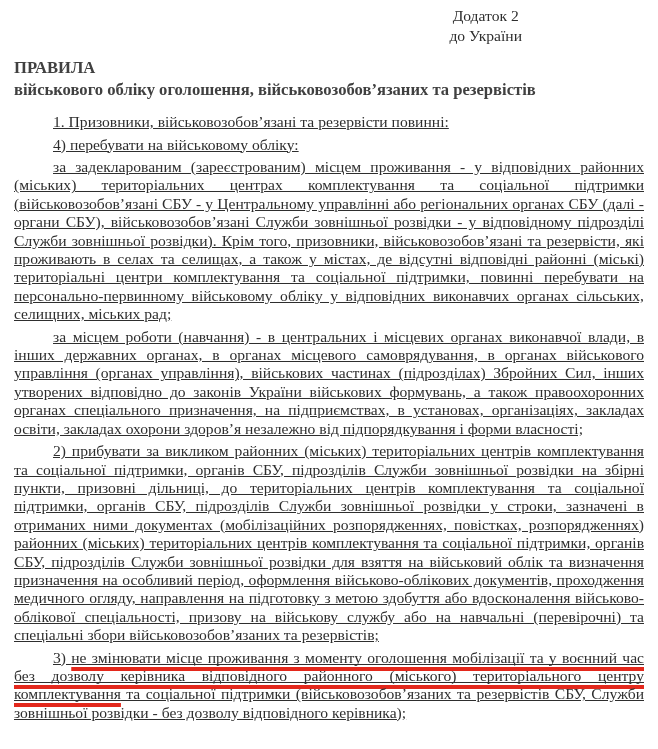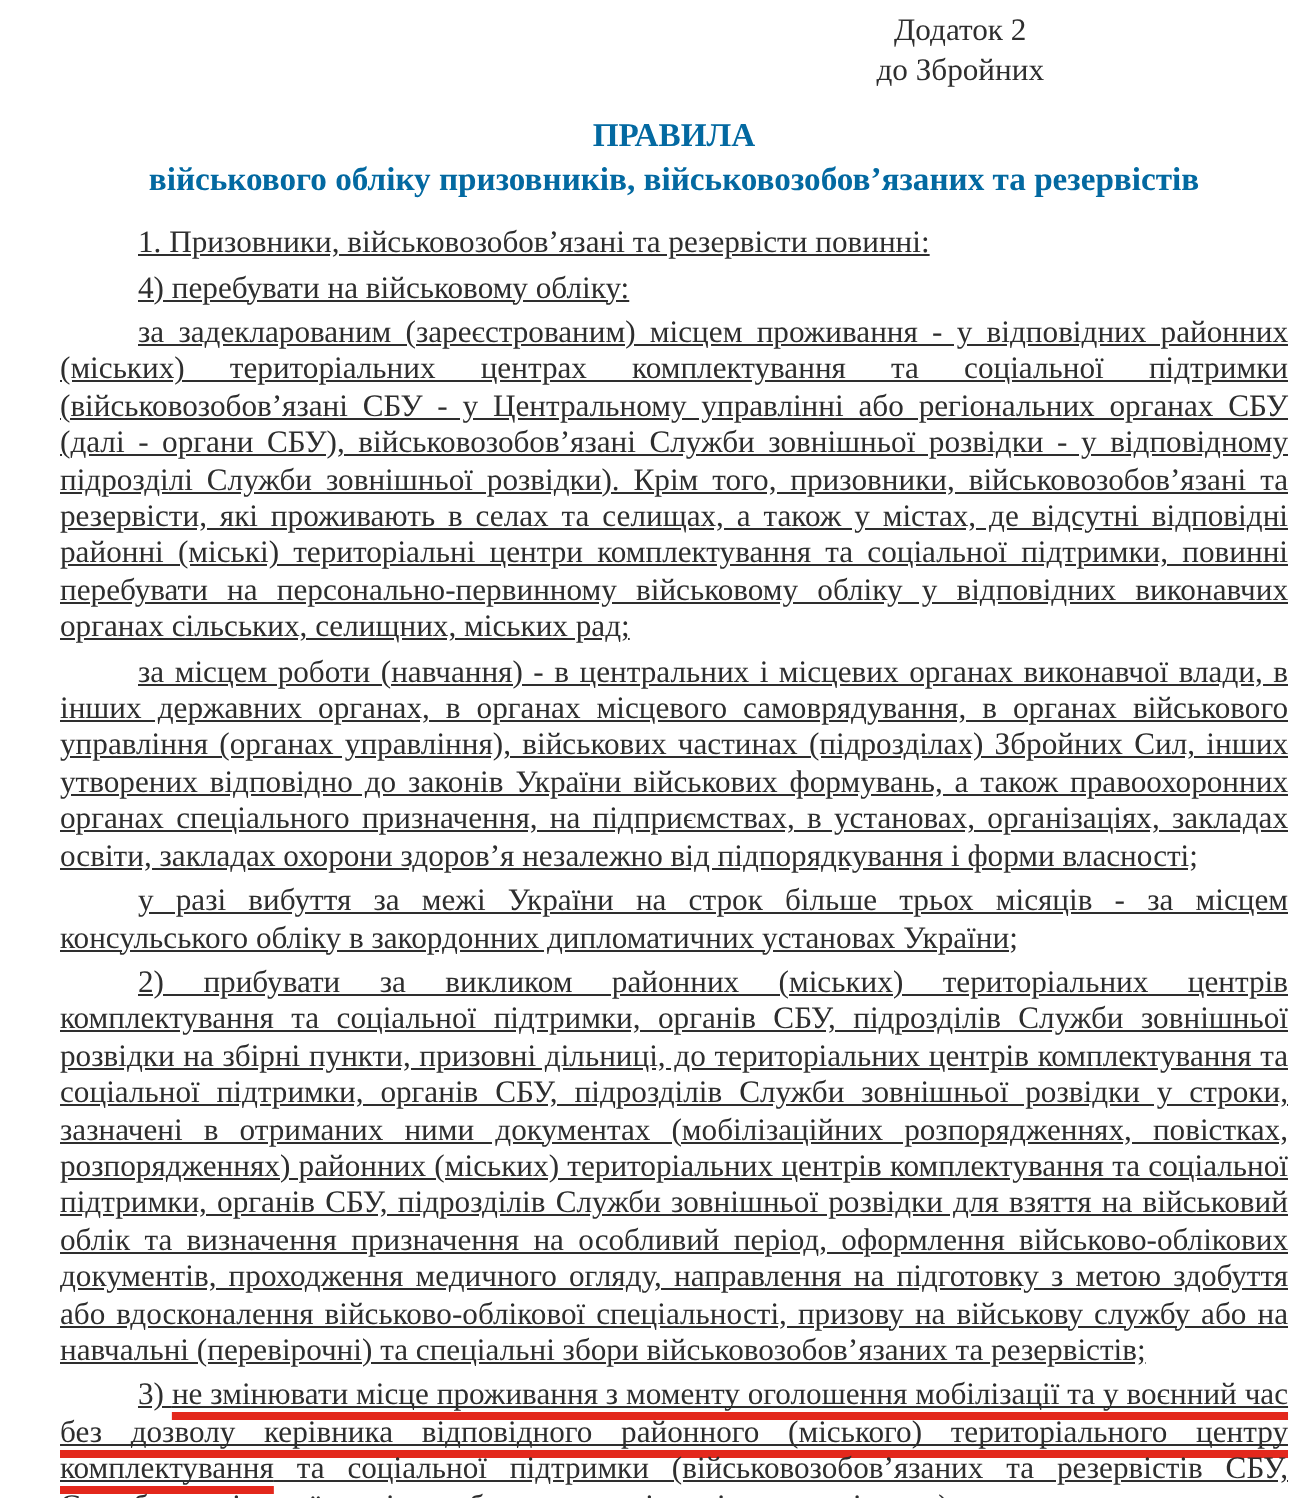--- a/index.html
+++ b/index.html
@@ -6,38 +6,37 @@
     margin: 0;
     padding: 0;
     background: #ffffff;
   }
   .page {
     position: relative;
     width: 658px;
     height: 749px;
     box-sizing: border-box;
     background: #ffffff;
-    padding: 6px 14px 0 30px;
+    padding: 6px 14px 0 14px;
     font-family: "Liberation Serif", serif;
     font-size: 15.6px;
     line-height: 18.4px;
     color: #2e2e2e;
     overflow: hidden;
   }
   .annex {
     width: max-content;
     margin-left: auto;
     margin-right: 122px;
     text-align: center;
     line-height: 19.5px;
   }
   .title-block {
-    text-align: center;
     font-weight: bold;
-    color: #0369a1;
+    color: #404040;
     font-size: 16.6px;
     line-height: 21.6px;
     margin-top: 12px;
   }
   p.para {
     margin: 4px 0 0 0;
     text-align: justify;
     text-indent: 39px;
     text-decoration: underline;
   }
@@ -52,35 +51,34 @@
     text-decoration-skip-ink: none;
   }
 </style>
 </head>
 <body>
 
 <div class="page">
 
   <div class="annex">
     <div>Додаток 2</div>
-    <div>до Збройних</div>
+    <div>до України</div>
   </div>
 
   <div class="title-block">
     <div>ПРАВИЛА</div>
-    <div>військового обліку призовників, військовозобов’язаних та резервістів</div>
+    <div>військового обліку оголошення, військовозобов’язаних та резервістів</div>
   </div>
 
   <p class="para first">1. Призовники, військовозобов’язані та резервісти повинні:</p>
 
   <p class="para">4) перебувати на військовому обліку:</p>
 
   <p class="para">за задекларованим (зареєстрованим) місцем проживання - у відповідних районних (міських) територіальних центрах комплектування та соціальної підтримки (військовозобов’язані СБУ - у Центральному управлінні або регіональних органах СБУ (далі - органи СБУ), військовозобов’язані Служби зовнішньої розвідки - у відповідному підрозділі Служби зовнішньої розвідки). Крім того, призовники, військовозобов’язані та резервісти, які проживають в селах та селищах, а також у містах, де відсутні відповідні районні (міські) територіальні центри комплектування та соціальної підтримки, повинні перебувати на персонально-первинному військовому обліку у відповідних виконавчих органах сільських, селищних, міських рад;</p>
 
   <p class="para">за місцем роботи (навчання) - в центральних і місцевих органах виконавчої влади, в інших державних органах, в органах місцевого самоврядування, в органах військового управління (органах управління), військових частинах (підрозділах) Збройних Сил, інших утворених відповідно до законів України військових формувань, а також правоохоронних органах спеціального призначення, на підприємствах, в установах, організаціях, закладах освіти, закладах охорони здоров’я незалежно від підпорядкування і форми власності;</p>
 
-  <p class="para">у разі вибуття за межі України на строк більше трьох місяців - за місцем консульського обліку в закордонних дипломатичних установах України;</p>
 
   <p class="para">2) прибувати за викликом районних (міських) територіальних центрів комплектування та соціальної підтримки, органів СБУ, підрозділів Служби зовнішньої розвідки на збірні пункти, призовні дільниці, до територіальних центрів комплектування та соціальної підтримки, органів СБУ, підрозділів Служби зовнішньої розвідки у строки, зазначені в отриманих ними документах (мобілізаційних розпорядженнях, повістках, розпорядженнях) районних (міських) територіальних центрів комплектування та соціальної підтримки, органів СБУ, підрозділів Служби зовнішньої розвідки для взяття на військовий облік та визначення призначення на особливий період, оформлення військово-облікових документів, проходження медичного огляду, направлення на підготовку з метою здобуття або вдосконалення військово-облікової спеціальності, призову на військову службу або на навчальні (перевірочні) та спеціальні збори військовозобов’язаних та резервістів;</p>
 
   <p class="para"><span>3) </span><span class="red-underline">не змінювати місце проживання з моменту оголошення мобілізації та у воєнний час без дозволу керівника відповідного районного (міського) територіального центру комплектування</span><span> та соціальної підтримки (військовозобов’язаних та резервістів СБУ, Служби зовнішньої розвідки - без дозволу відповідного керівника);</span></p>
 
 </div>
 
 </body></html>

